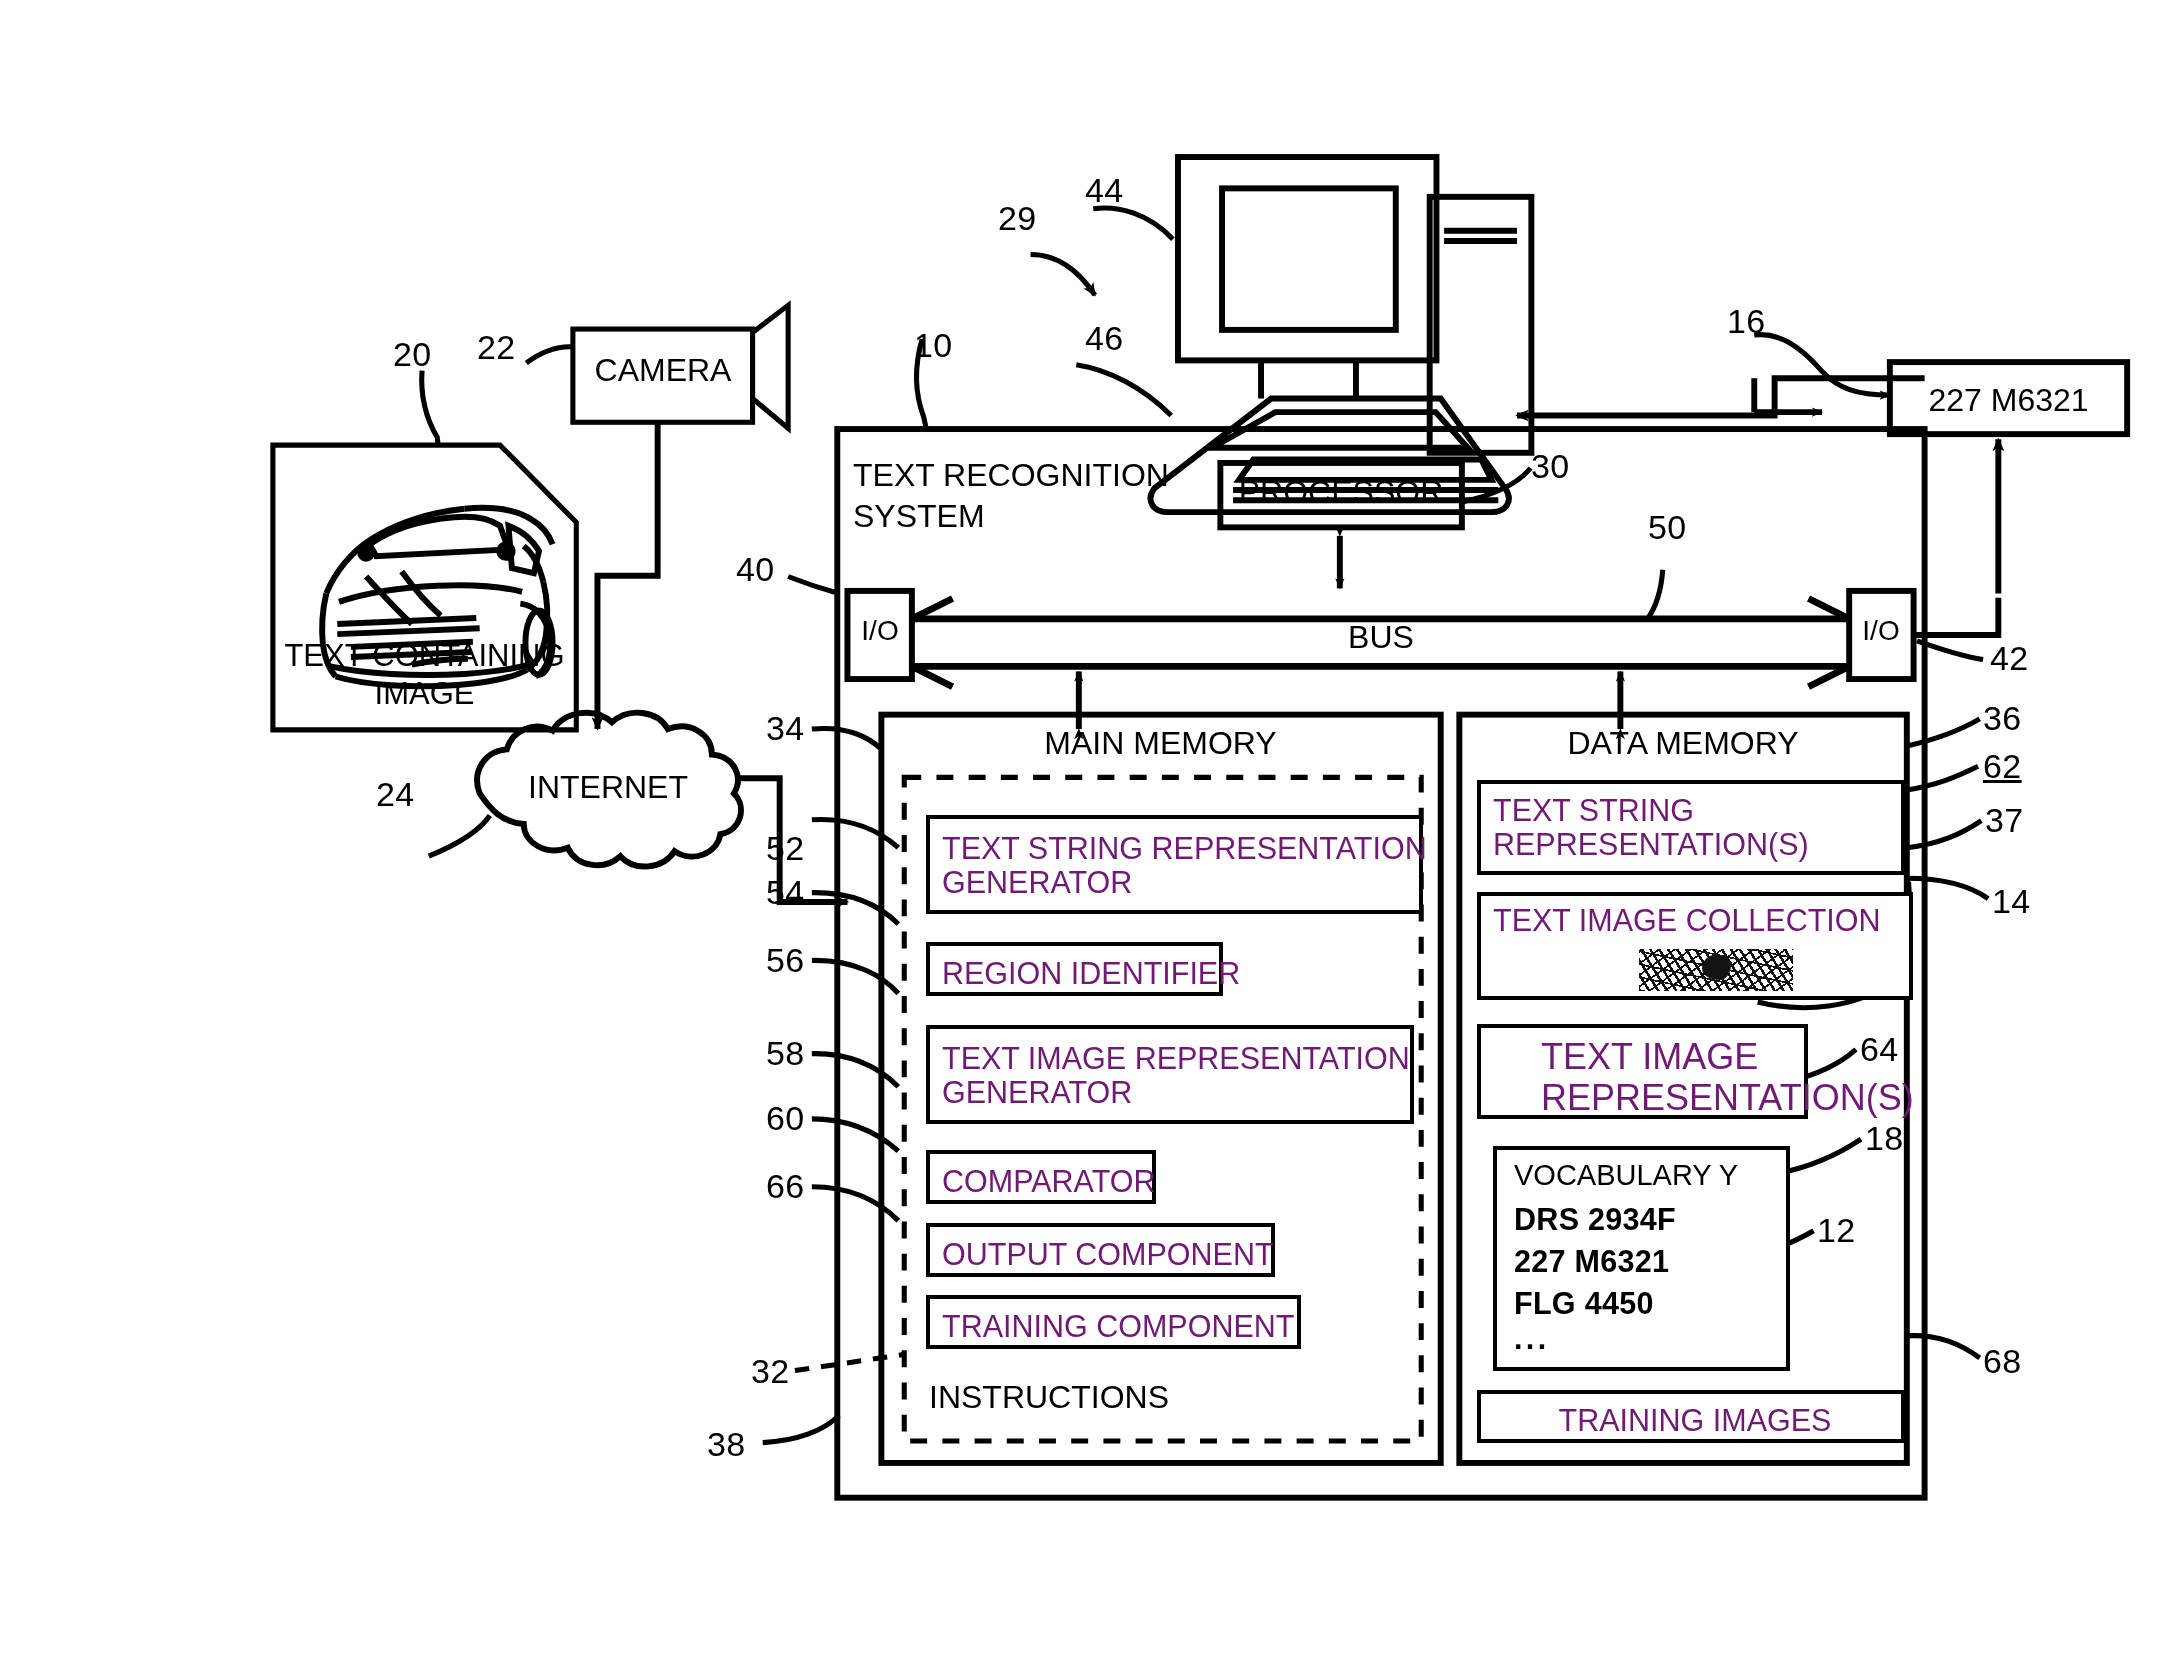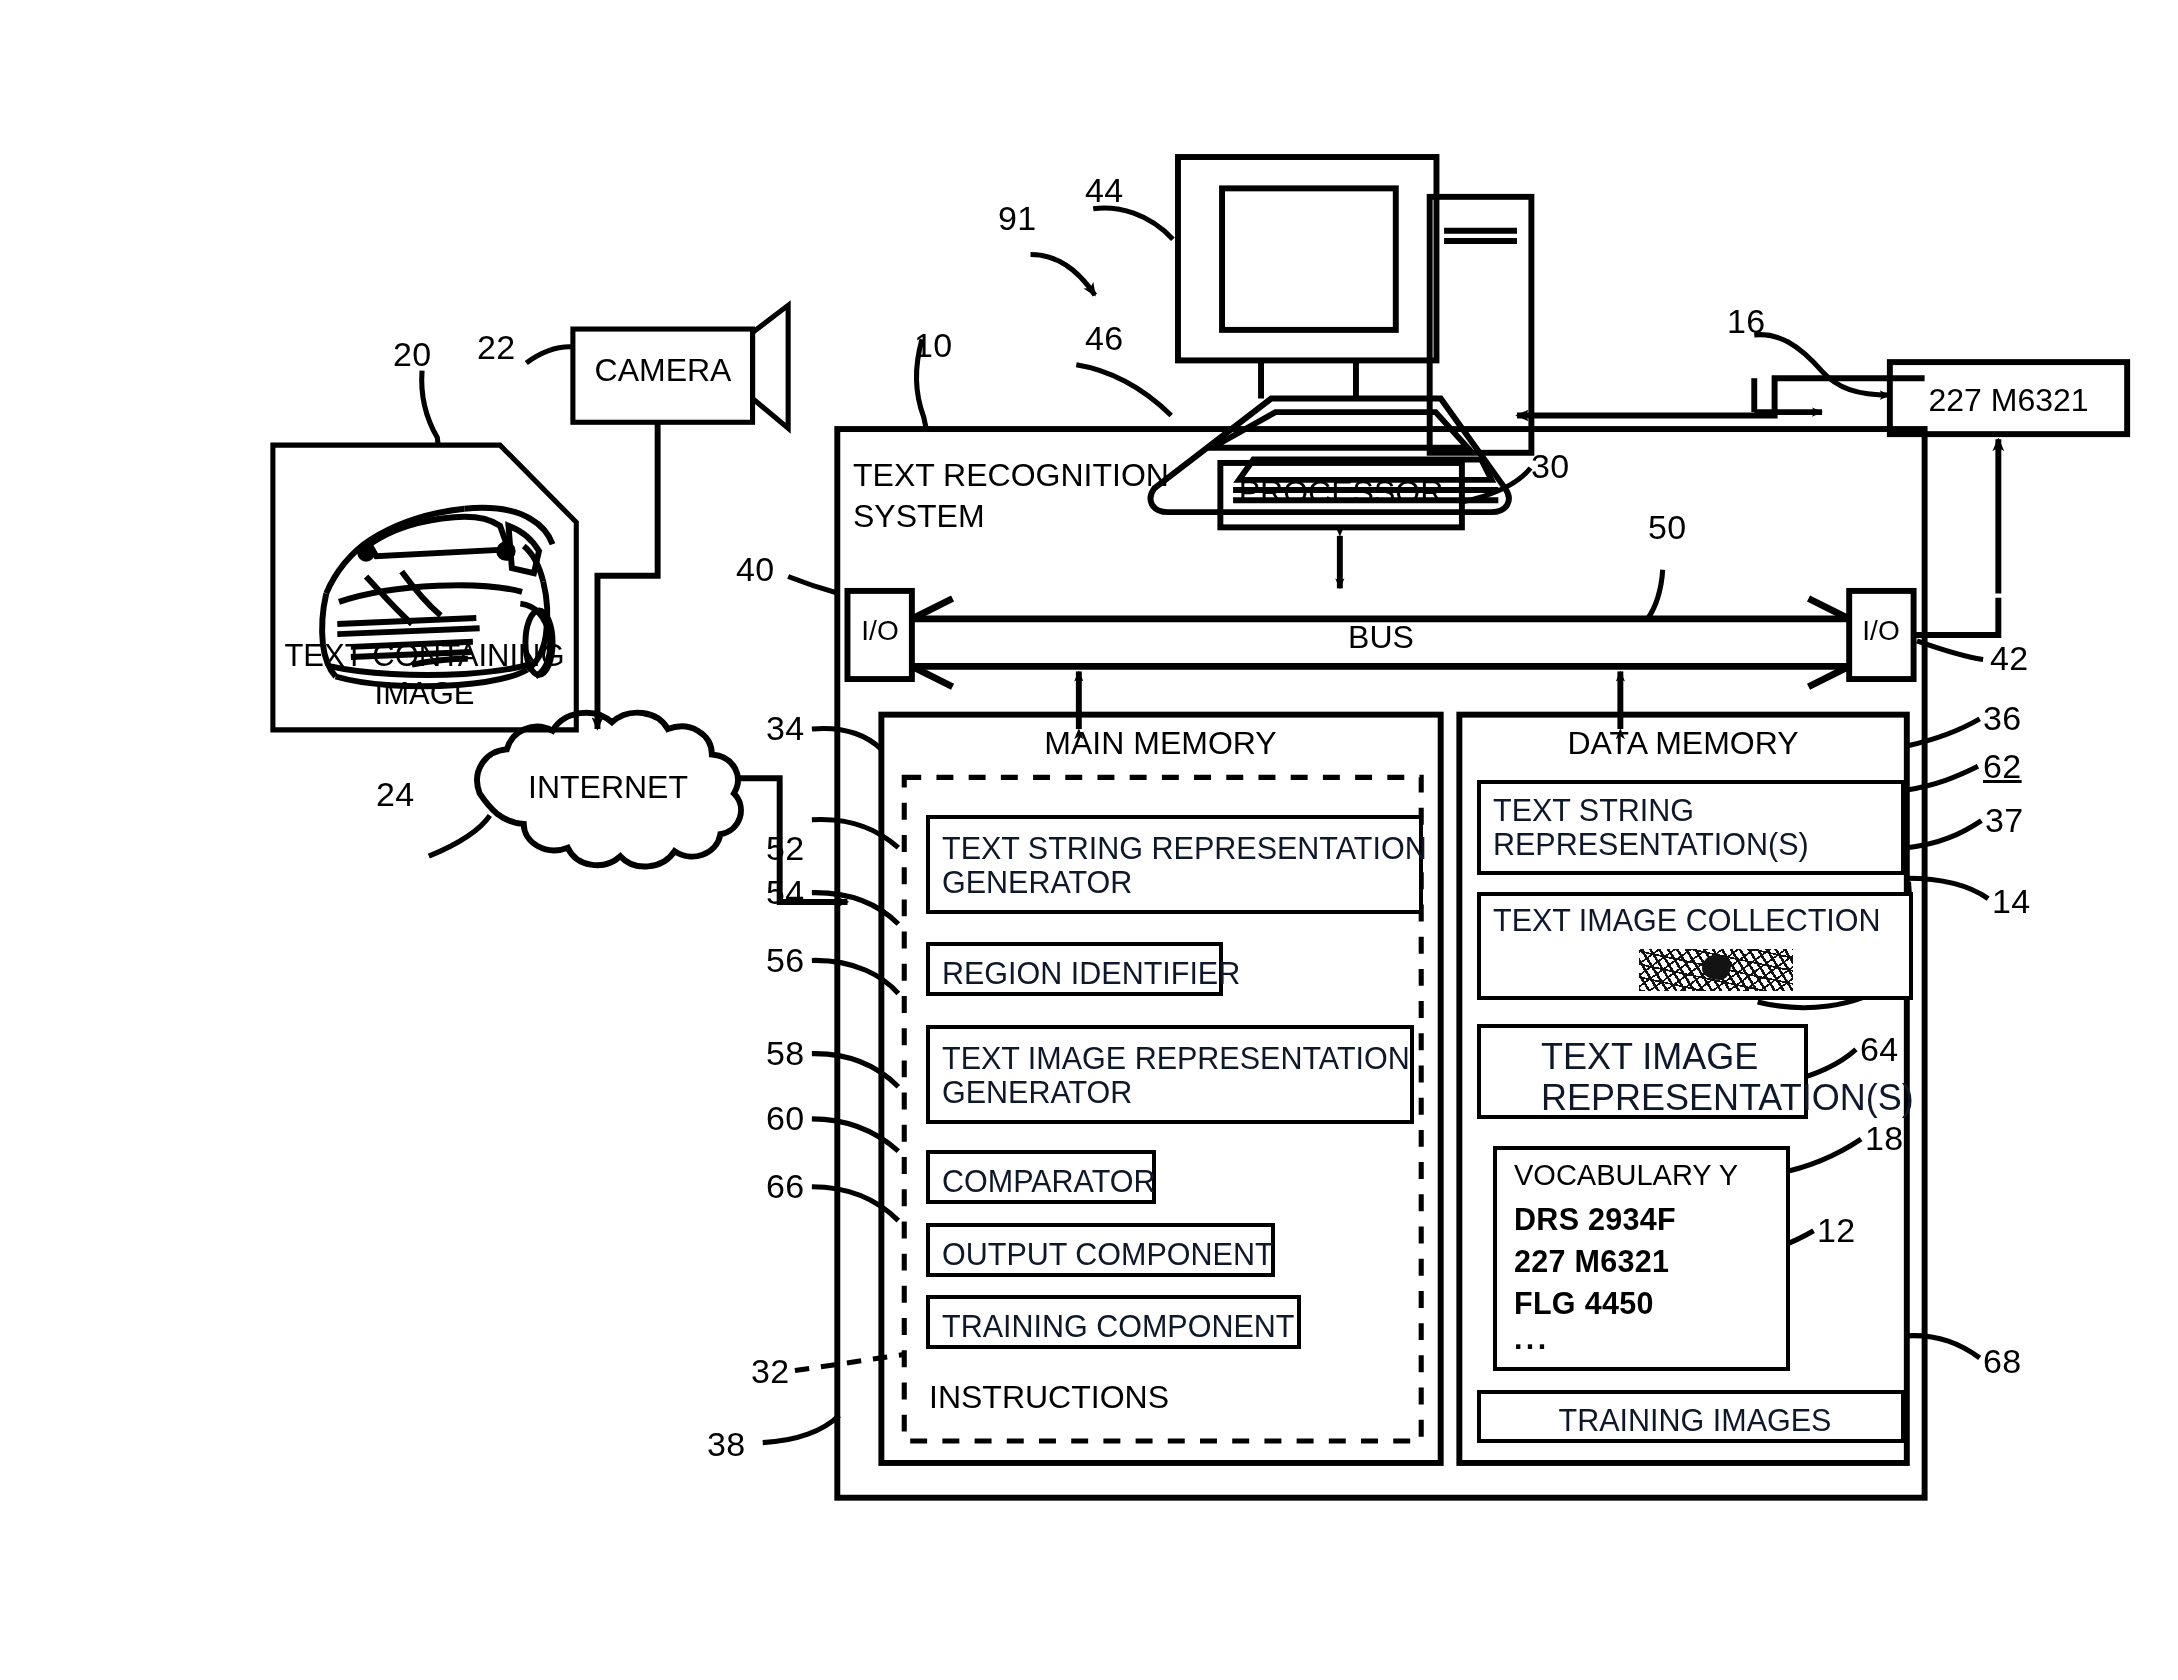--- a/index.html
+++ b/index.html
@@ -36,21 +36,21 @@
   }
   .box {
     position: absolute;
     border: 4.2px solid #000;
     background: #fff;
     box-sizing: border-box;
   }
   .boxlabel {
     position: absolute;
     font-size: 30.5px;
-    color: #0f172a;
+    color: #701a75;
     white-space: pre;
     line-height: 1.12;
   }
   .noise {
     position: absolute;
     background-color: #ffffff;
     background-image:
       repeating-linear-gradient(58deg, #000 0px, #000 2.5px, transparent 2.5px, transparent 7.6px),
       repeating-linear-gradient(-36deg, #000 0px, #000 1.7px, transparent 1.7px, transparent 9.3px),
       repeating-linear-gradient(12deg, #000 0px, #000 1.7px, transparent 1.7px, transparent 12.7px);
@@ -235,21 +235,21 @@
       <path d="M2032,490 L2094,490" stroke-width="0"></path>
       <path d="M2066,490 L2066,490" stroke-width="0"></path>
       <path d="M2070,486 L2150,486" stroke-width="7" marker-end="url(#ahs)"></path>
       <path d="M2070,486 L2070,446" stroke-width="7"></path>
     </g>
   </svg>
 
   <div class="lbl refnum" style="left:393px; top:336px;">20</div>
   <div class="lbl refnum" style="left:477px; top:329px;">22</div>
   <div class="lbl refnum" style="left:376px; top:776px;">24</div>
-  <div class="lbl refnum" style="left:998px; top:200px;">91</div>
+  <div class="lbl refnum" style="left:998px; top:200px;">29</div>
   <div class="lbl refnum" style="left:1085px; top:172px;">44</div>
   <div class="lbl refnum" style="left:1085px; top:320px;">46</div>
   <div class="lbl refnum" style="left:1727px; top:303px;">16</div>
   <div class="lbl refnum" style="left:914px; top:327px;">10</div>
   <div class="lbl refnum" style="left:1531px; top:448px;">30</div>
   <div class="lbl refnum" style="left:1648px; top:509px;">50</div>
   <div class="lbl refnum" style="left:736px; top:551px;">40</div>
   <div class="lbl refnum" style="left:1990px; top:640px;">42</div>
 
   <div class="lbl refnum" style="left:766px; top:710px;">34</div>

